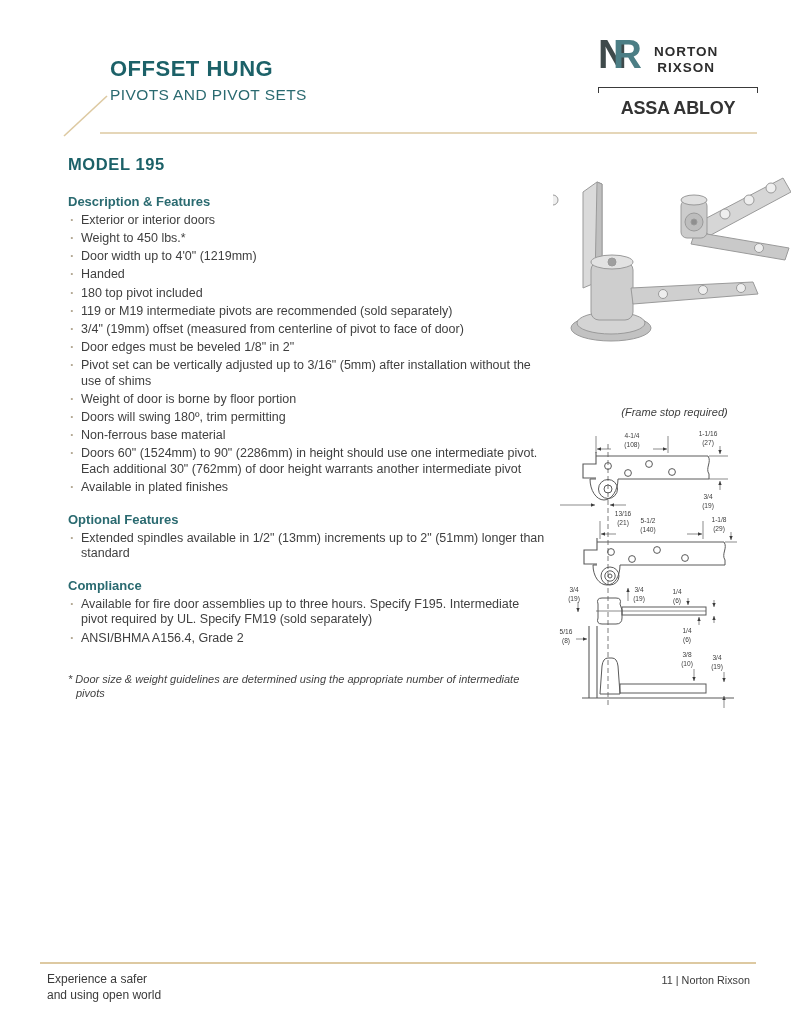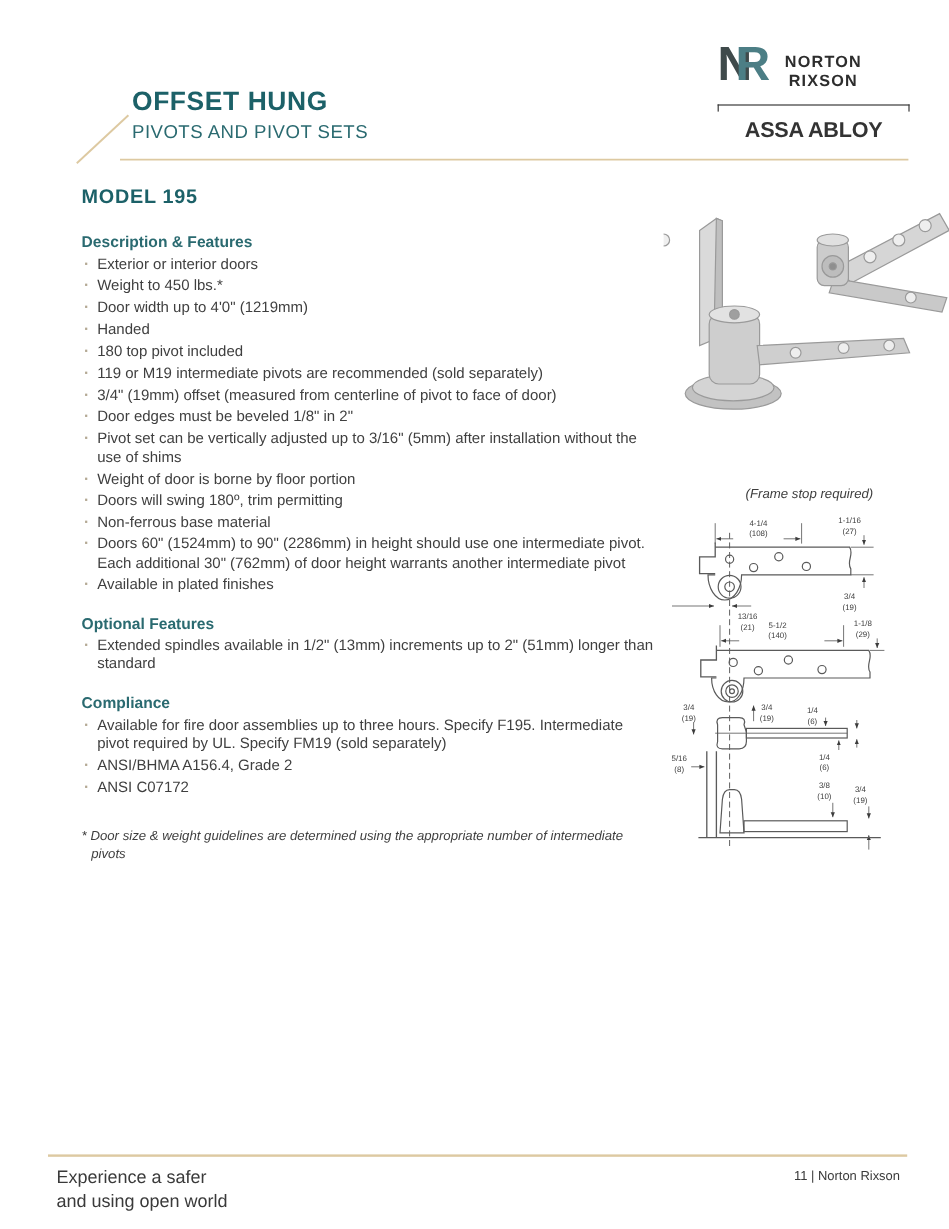--- a/index.html
+++ b/index.html
@@ -3,21 +3,21 @@
 <meta charset="utf-8">
 <style>
   html,body { margin:0; padding:0; background:#ffffff; }
   .page {
     position:relative; width:791px; height:1024px; margin:0 auto;
     background:#ffffff; font-family:"Liberation Sans", sans-serif;
     overflow:hidden; color:#3f3f3f;
   }
 
   
-  .title-block { position:absolute; left:110px; top:72px; }
+  .title-block { position:absolute; left:110px; top:56px; }
   .doc-title { margin:0; font-size:22px; font-weight:700; letter-spacing:.5px; color:#1c6168; }
   .doc-subtitle { margin:4px 0 0 0; font-size:15.5px; font-weight:400; letter-spacing:.4px; color:#2a6a70; }
   .header-rule { position:absolute; left:0; top:0; width:791px; height:140px; pointer-events:none; }
 
   .logo-block { position:absolute; right:33px; top:40px; width:160px; text-align:center; }
   .logo-row { display:flex; align-items:center; justify-content:flex-start; }
   .monogram { position:relative; width:52px; height:40px; flex:0 0 auto; }
   .monogram .n, .monogram .r {
     position:absolute; top:-6px; font-size:40px; font-weight:700; line-height:1;
     font-family:"Liberation Sans", sans-serif;
@@ -50,21 +50,21 @@
     font-size:13px; font-weight:700; color:#2a6a70; }
   .tech-note { position:absolute; left:557px; top:406px; width:235px; text-align:center;
     font-size:11px; font-style:italic; color:#3d3d3d; }
   .tech-diagram { position:absolute; left:556px; top:426px; width:235px; height:308px; }
   .tech-diagram text { font-family:"Liberation Sans", sans-serif; font-size:6.6px; fill:#3c3c3c; }
 
   
   .footer { position:absolute; left:40px; top:962px; width:716px; }
   .footer-rule { height:0; border-top:2px solid #ddc9a1; margin-bottom:8px; }
   .footer-row { display:flex; justify-content:space-between; align-items:flex-start; padding:0 6px 0 7px; }
-  .tagline { font-size:15px; color:#3a3a3a; line-height:1.3; }
+  .tagline { font-size:12px; color:#3a3a3a; line-height:1.3; }
   .page-info { font-size:10.8px; color:#3a3a3a; margin-top:2px; }
 </style>
 </head>
 <body>
 
 <div class="page">
 
   <svg class="header-rule" viewBox="0 0 791 140">
     <line x1="100" y1="133" x2="757" y2="133" stroke="#ddc9a1" stroke-width="1.6"></line>
     <line x1="64" y1="136" x2="107" y2="96" stroke="#ddc9a1" stroke-width="1.6"></line>
@@ -113,21 +113,20 @@
 
     <h4 class="section-heading">Optional Features</h4>
     <ul class="feature-list">
       <li>Extended spindles available in 1/2" (13mm) increments up to 2" (51mm) longer than standard</li>
     </ul>
 
     <h4 class="section-heading">Compliance</h4>
     <ul class="feature-list">
       <li>Available for fire door assemblies up to three hours. Specify F195. Intermediate pivot required by UL. Specify FM19 (sold separately)</li>
       <li>ANSI/BHMA A156.4, Grade 2</li>
-      <li>ANSI C07172</li>
     </ul>
 
     <div class="footnote">* Door size &amp; weight guidelines are determined using the appropriate number of intermediate pivots</div>
   </div>
 
   <svg class="product-photo" viewBox="0 0 240 178">
 
     <g stroke="#9a9a9a" stroke-width="1">
       <ellipse cx="58" cy="158" rx="40" ry="13" fill="#c2c2c2"></ellipse>
       <ellipse cx="58" cy="153" rx="34" ry="11" fill="#d4d4d4"></ellipse>

